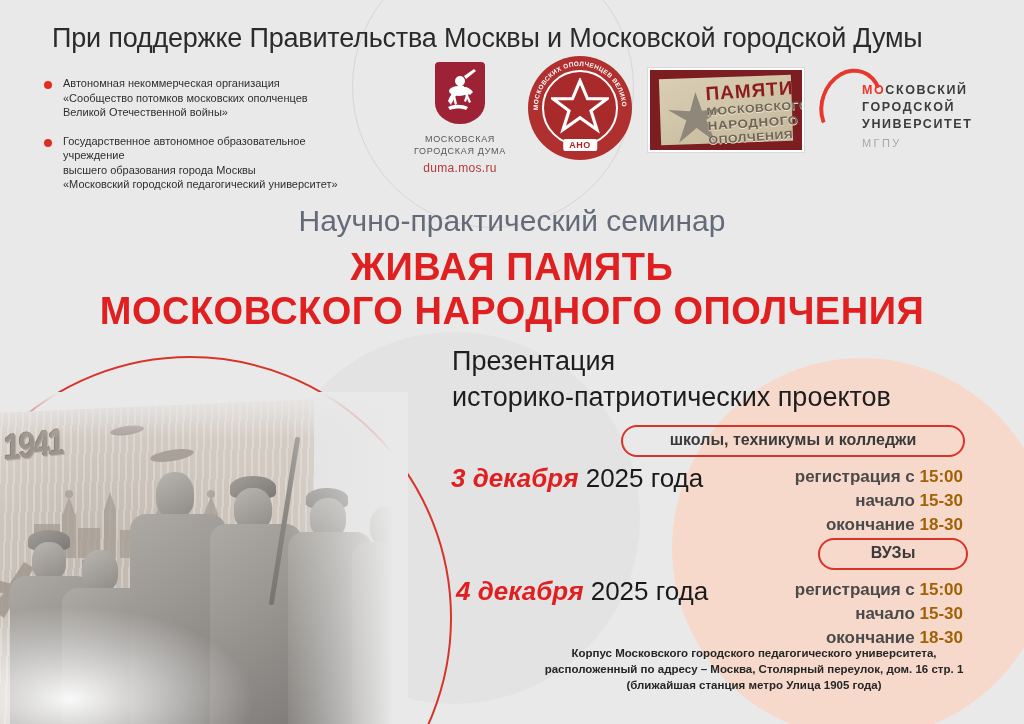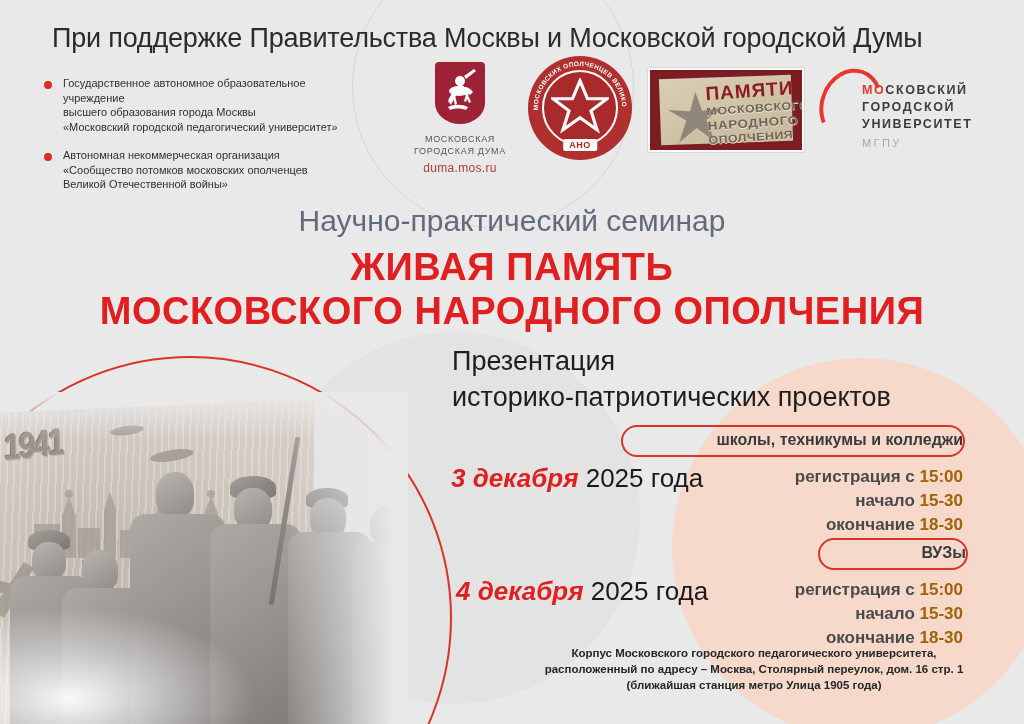--- a/index.html
+++ b/index.html
@@ -182,21 +182,21 @@
   }
 
   
   .pres{
     position:absolute;left:452px;top:343px;font-size:27px;color:#1e1e1e;
     line-height:36px;
   }
 
   .pill{
     position:absolute;border:2px solid #d8342a;border-radius:22px;
-    background:transparent;text-align:right;color:#3a3a3a;
+    background:transparent;text-align:center;color:#3a3a3a;
     font-size:16px;font-weight:700;line-height:26px;
   }
   .pill-schools{left:621px;top:425px;width:340px;height:28px;}
   .pill-vuzy{left:818px;top:538px;width:146px;height:28px;}
 
   .date{position:absolute;font-size:26px;white-space:nowrap;}
   .date-d{color:#e02020;font-weight:700;font-style:italic;}
   .date-y{color:#1a1a1a;}
   .date1{left:451px;top:463px;}
   .date2{left:456px;top:576px;}
@@ -294,29 +294,29 @@
     <div class="smoke"></div>
     <div class="mon-fade-r"></div>
     <div class="mon-fade-t"></div>
   </div>
 
   <div class="header-title">При поддержке Правительства Москвы и Московской городской Думы</div>
 
   <div class="org-list">
     <div class="org-item">
       <span class="org-bullet"></span>
+      <div class="org-line">Автономная некоммерческая организация</div>
+      <div class="org-line">«Сообщество потомков московских ополченцев</div>
+      <div class="org-line">Великой Отечественной войны»</div>
+    </div>
+    <div class="org-item">
+      <span class="org-bullet"></span>
       <div class="org-line">Государственное автономное образовательное учреждение</div>
       <div class="org-line">высшего образования города Москвы</div>
       <div class="org-line">«Московский городской педагогический университет»</div>
-    </div>
-    <div class="org-item">
-      <span class="org-bullet"></span>
-      <div class="org-line">Автономная некоммерческая организация</div>
-      <div class="org-line">«Сообщество потомков московских ополченцев</div>
-      <div class="org-line">Великой Отечественной войны»</div>
     </div>
   </div>
 
   <div class="logos">
 
     <div class="logo-duma">
       <div class="shield">
         <svg width="40" height="50" viewBox="0 0 40 50">
           <g fill="#ffffff">
             <path d="M8 34 c4-10 10-14 16-14 4 0 7 2 9 5 l-3 3 c-2-3-5-4-8-3 -5 1-9 6-11 13z"></path>

